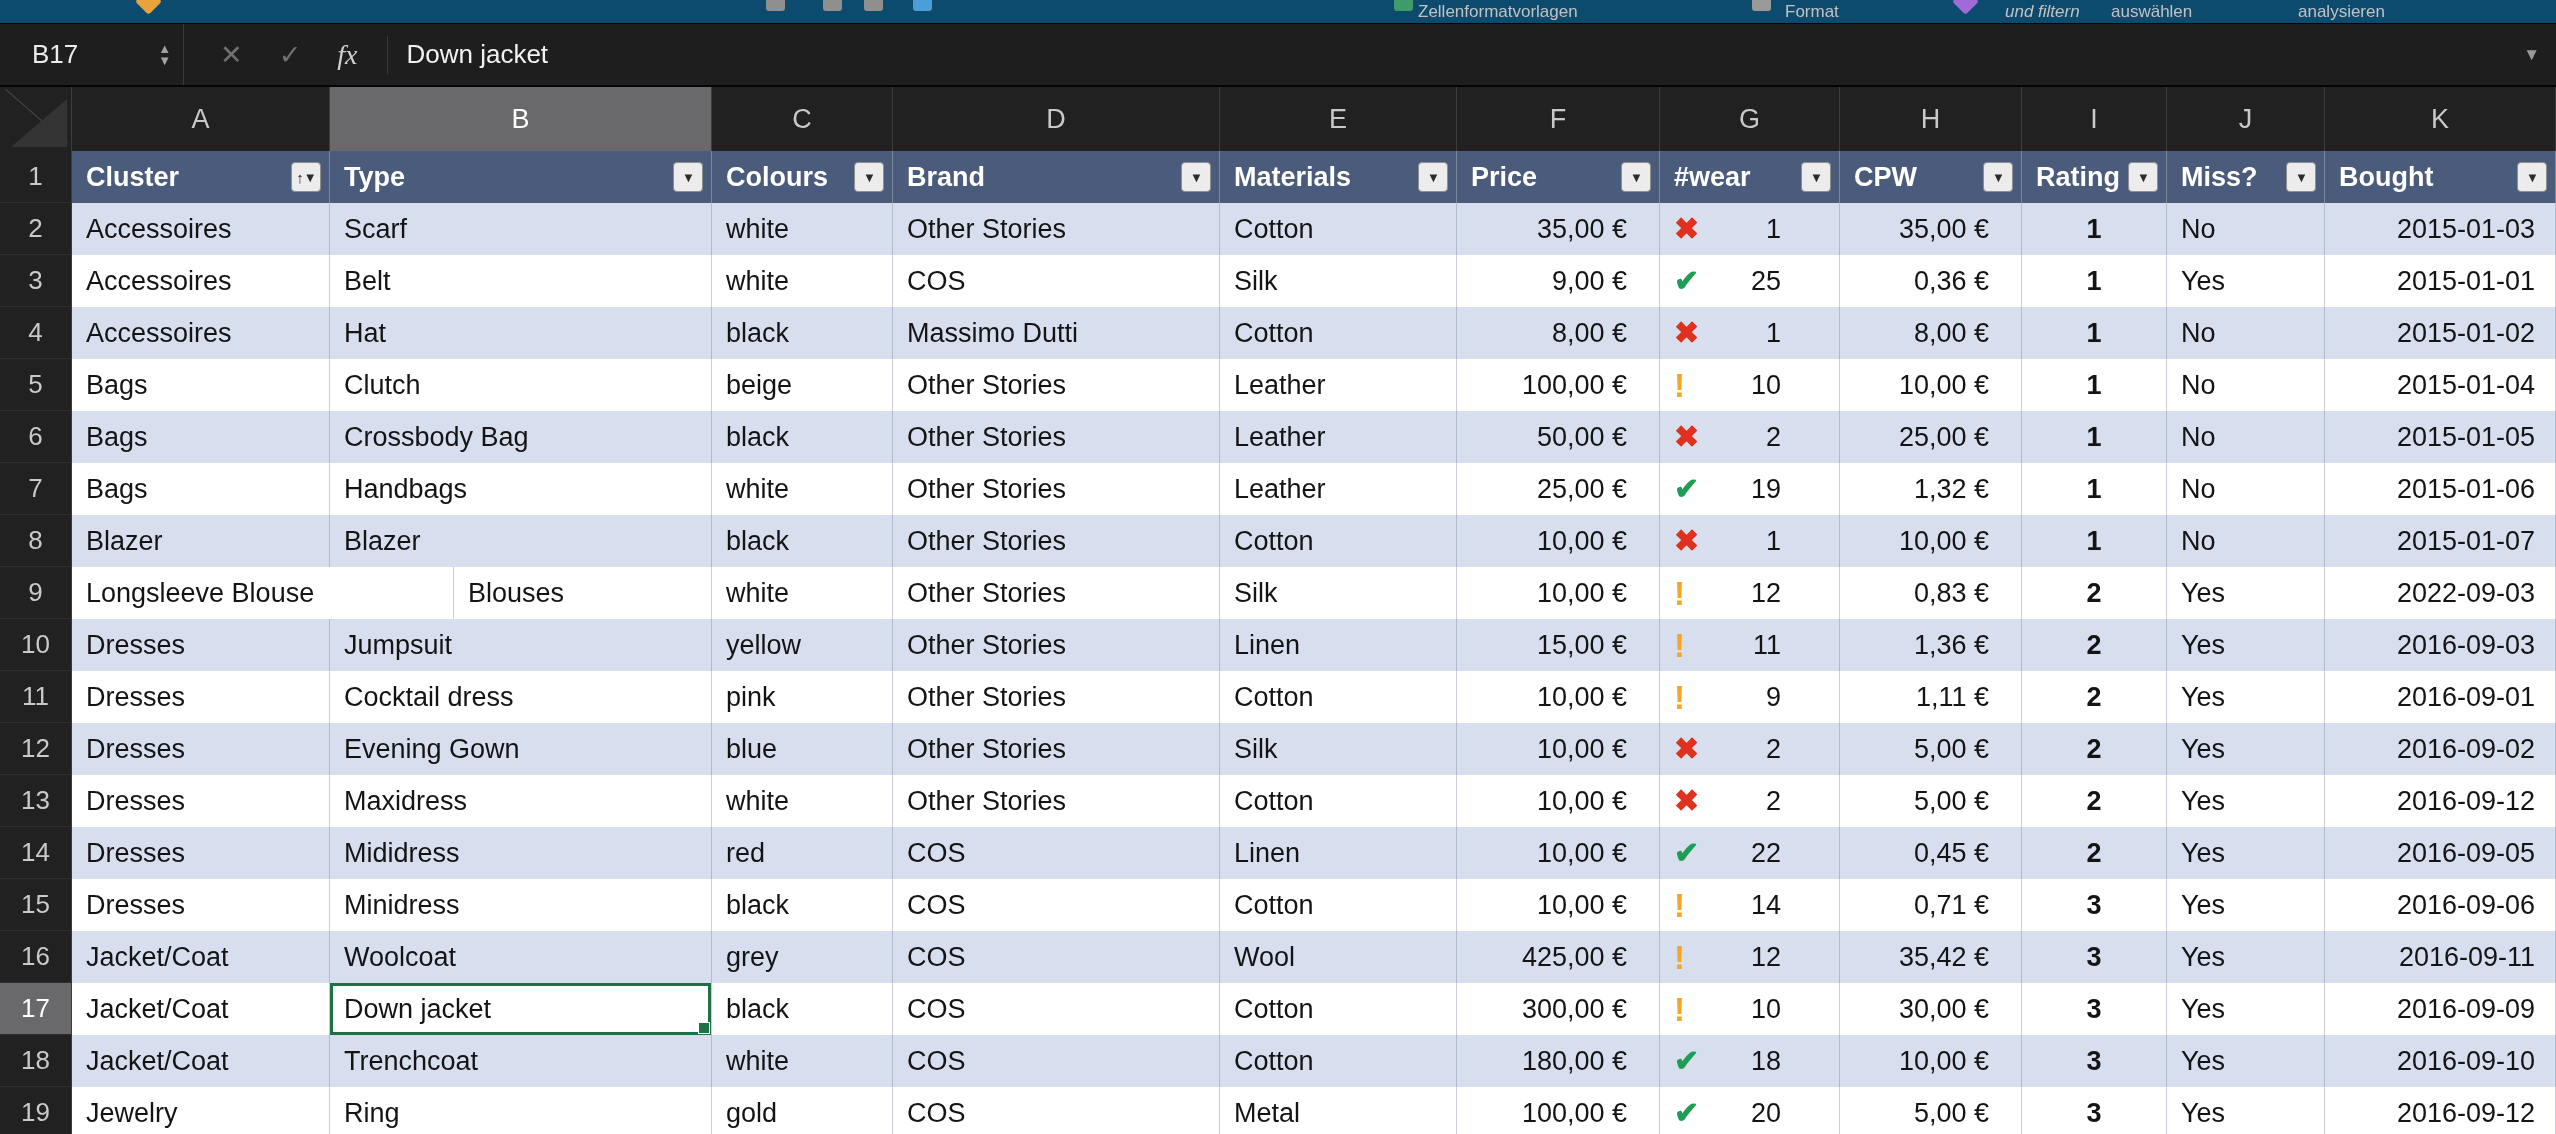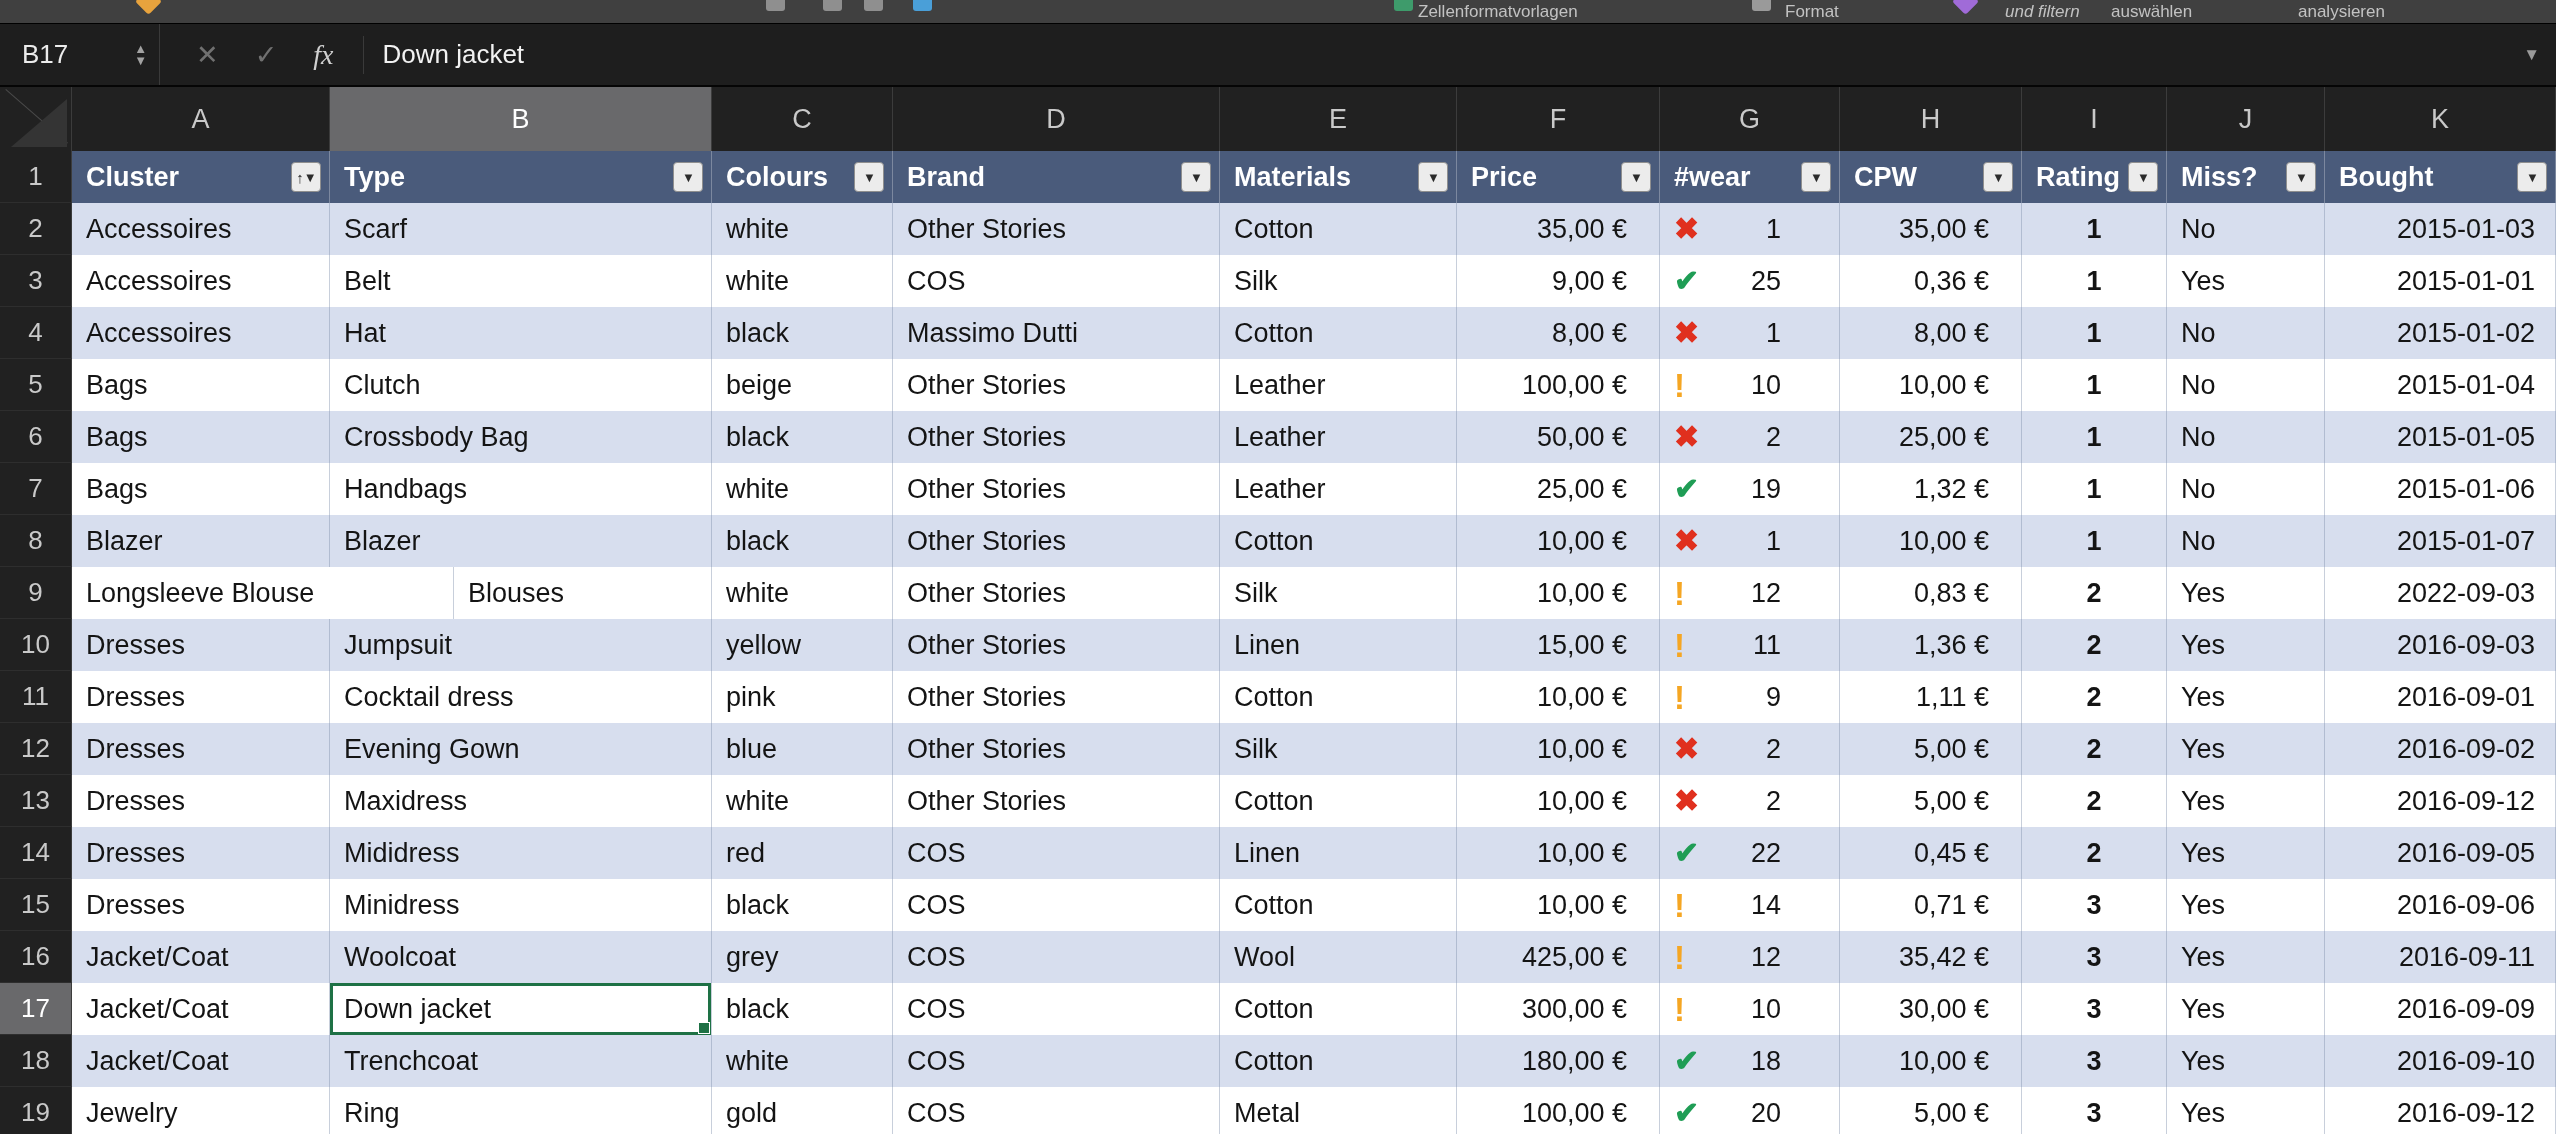--- a/index.html
+++ b/index.html
@@ -1,28 +1,28 @@
 <!DOCTYPE html>
 <html><head>
 <meta charset="utf-8">
 <style>
   * { margin:0; padding:0; box-sizing:border-box; }
   html,body { background:#1a1a1a; }
   body { font-family:"Liberation Sans", sans-serif; }
   .app { position:relative; width:2556px; height:1134px; overflow:hidden; background:#ffffff; }
 
   
-  .ribbon-sliver { position:relative; height:23px; background:#404040; overflow:hidden; }
+  .ribbon-sliver { position:relative; height:23px; background:#0c4a6e; overflow:hidden; }
   .rb-label { position:absolute; bottom:1px; font-size:17px; color:#c2c2c2; white-space:nowrap; cursor:default; }
   .rb-blob { position:absolute; top:-8px; width:19px; height:19px; border-radius:3px; }
   .rb-blob.diamond { transform:rotate(45deg); }
 
   
   .formula-bar { height:64px; background:#1e1e1e; display:flex; align-items:center; border-top:1px solid #000; border-bottom:2px solid #050505; }
-  .name-box { width:160px; height:100%; display:flex; align-items:center; padding-left:22px; color:#ececec; font-size:26px; position:relative; border-right:1px solid #3a3a3a; cursor:pointer; }
+  .name-box { width:184px; height:100%; display:flex; align-items:center; padding-left:32px; color:#ececec; font-size:26px; position:relative; border-right:1px solid #3a3a3a; cursor:pointer; }
   .stepper { position:absolute; right:12px; top:50%; transform:translateY(-50%); display:flex; flex-direction:column; color:#a2a2a2; font-size:13px; line-height:12px; text-align:center; }
   .fb-icon { color:#707070; font-size:27px; margin-left:36px; cursor:pointer; }
   .fb-fx { color:#d0d0d0; font-size:28px; margin-left:36px; font-style:italic; font-family:"Liberation Serif", serif; cursor:pointer; }
   .fb-divider { width:1px; height:38px; background:#3a3a3a; margin-left:30px; }
   .formula-text { color:#f2f2f2; font-size:26px; margin-left:18px; flex:1; white-space:nowrap; overflow:hidden; }
   .fb-expand { color:#9a9a9a; font-size:17px; margin-right:16px; cursor:pointer; }
 
   
   .col-headers { display:flex; height:64px; background:#212121; }
   .corner { width:72px; height:100%; position:relative; border-right:1px solid #3c3c3c; flex:none; cursor:pointer; }

